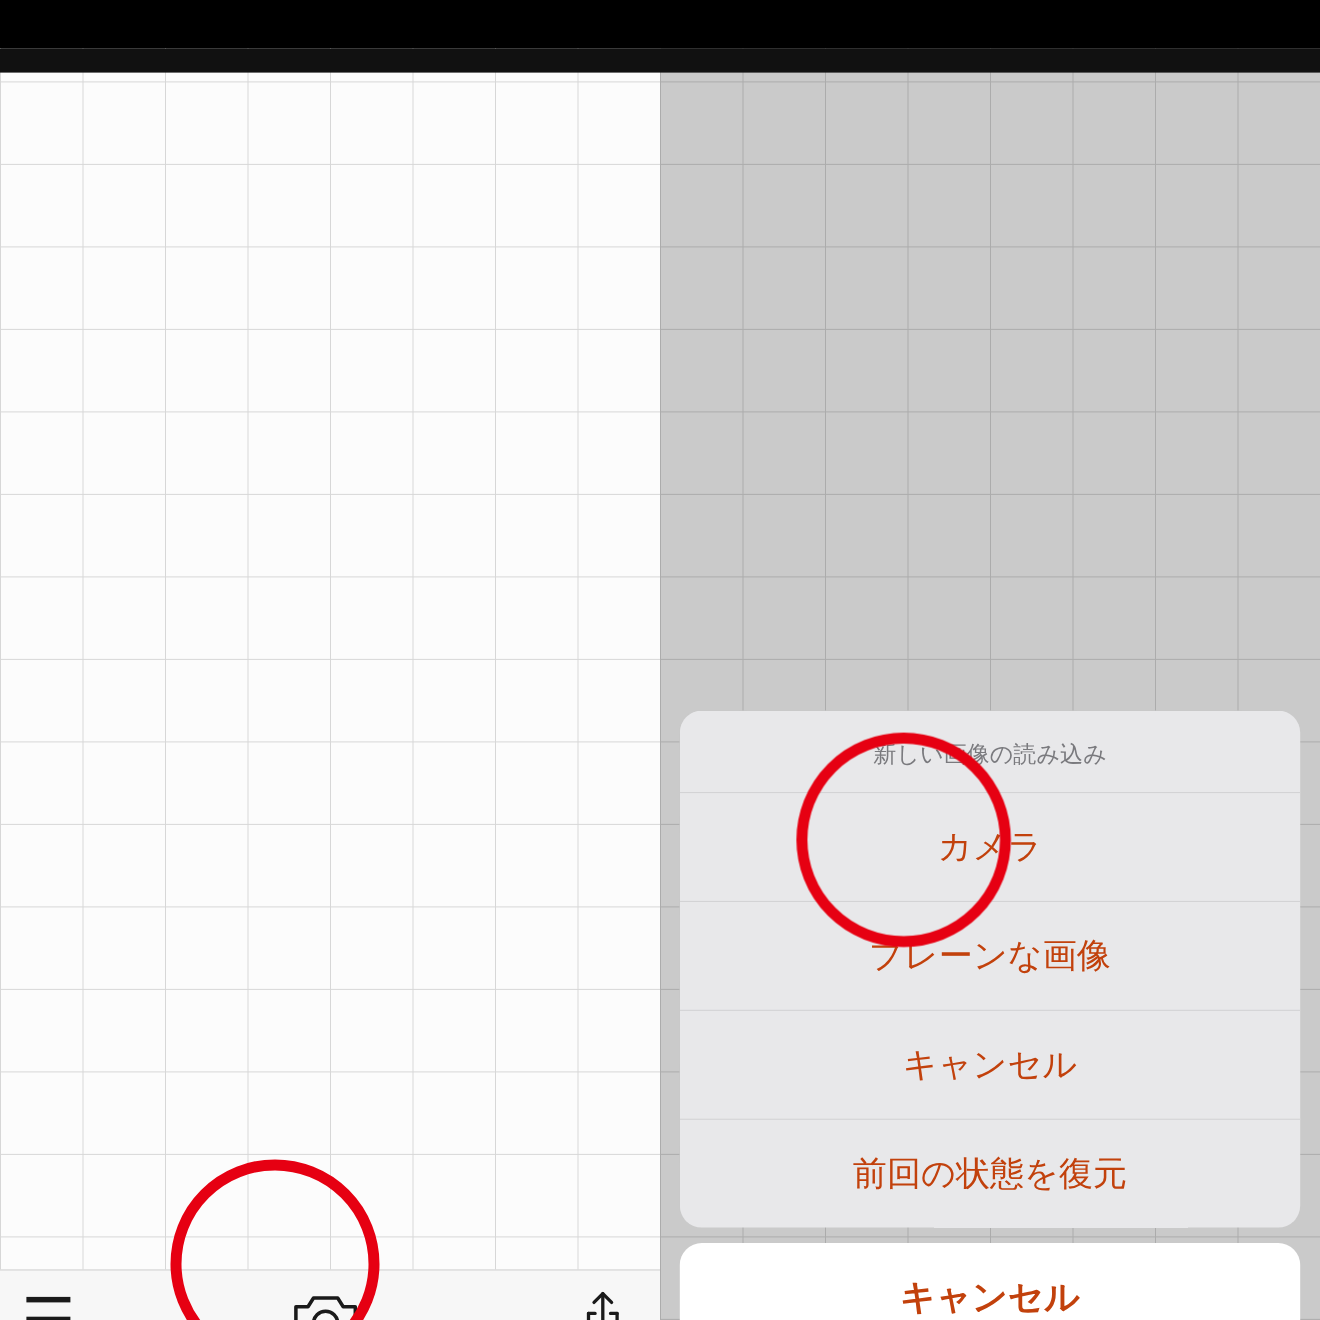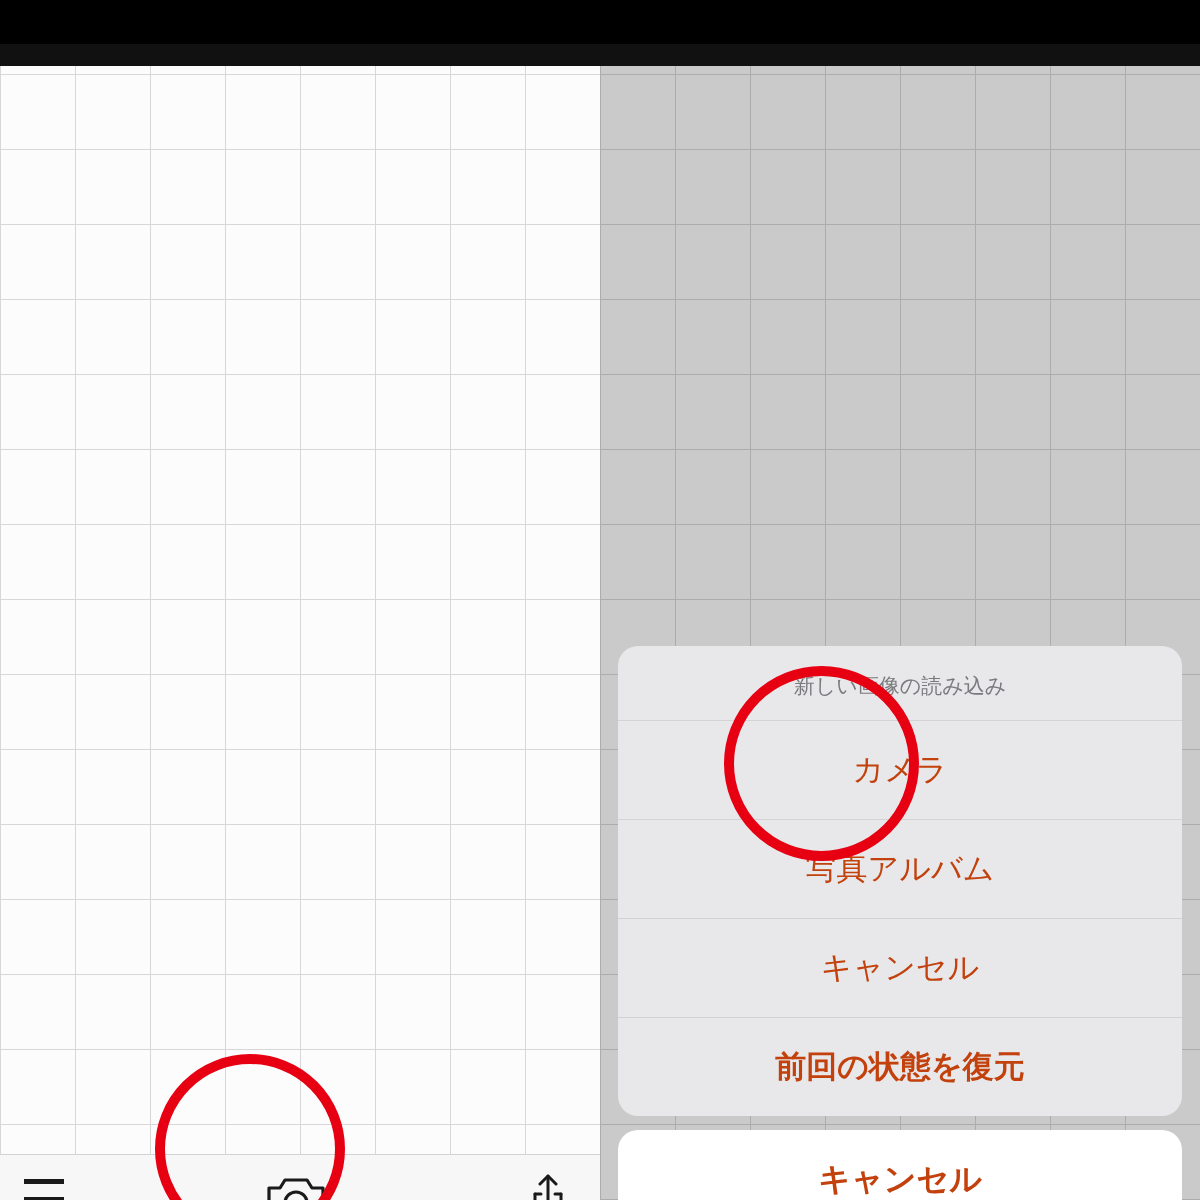--- a/index.html
+++ b/index.html
@@ -56,21 +56,21 @@
     text-align: center; font-size: 21px; color: #7a7a7e;
     padding: 26px 10px 20px;
     border-bottom: 1px solid #d3d3d5;
   }
   .sheet-option {
     text-align: center; font-size: 31px; color: #c2410c;
     padding: 28px 10px;
     border-bottom: 1px solid #d3d3d5;
     background: transparent;
   }
-  .sheet-option:last-child { border-bottom: none; font-weight: bold; }
+  .sheet-option:last-child { border-bottom: none; }
   .cancel-btn {
     margin-top: 14px; background: #fff; border-radius: 20px;
     text-align: center; font-size: 32px; font-weight: 600; color: #c2410c;
     padding: 28px 10px;
   }
 
   svg { display: block; }
 </style>
 </head>
 <body>
@@ -113,21 +113,21 @@
   </div>
 
   <div class="screen">
     <div class="grid-bg dimmed"></div>
     <div class="statusbar"></div>
 
     <div class="sheet-container">
       <div class="sheet">
         <div class="sheet-title">新しい画像の読み込み</div>
         <div class="sheet-option">カメラ</div>
-        <div class="sheet-option">写真アルバム</div>
+        <div class="sheet-option">プレーンな画像</div>
         <div class="sheet-option">キャンセル</div>
         <div class="sheet-option">前回の状態を復元</div>
       </div>
       <div class="cancel-btn">キャンセル</div>
     </div>
 
     <div class="red-circle" style="width:195px;height:195px;left:124px;top:622px"></div>
   </div>
 
 </div>

